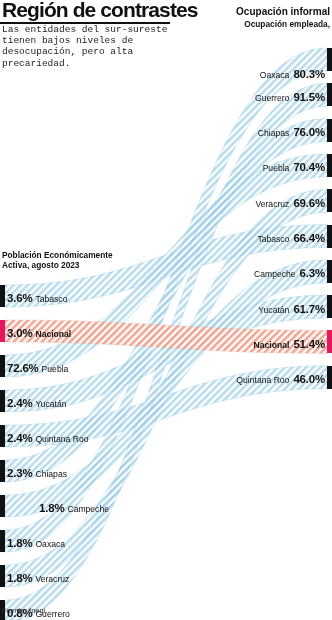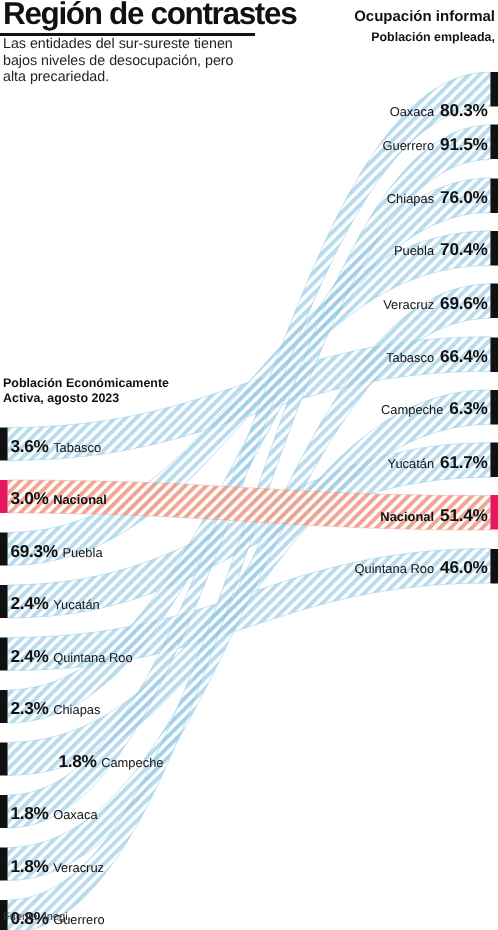--- a/index.html
+++ b/index.html
@@ -20,20 +20,21 @@
     letter-spacing:-0.9px;
     font-family:"Liberation Sans", sans-serif;
     color:#111;
     white-space:nowrap;
   }
   .hd-sub{
     position:absolute;left:2px;top:24px;
     width:170px;
     font-size:9.5px;line-height:11.2px;
     color:#222;
+    font-family:Liberation Mono, monospace;
   }
   .hd-rule{
     position:absolute;left:0px;top:22px;width:170px;height:2px;
     background:#111;
   }
 
   .rt-title{
     position:absolute;right:2px;top:6px;
     font-size:10px;font-weight:bold;color:#111;
     text-align:right;white-space:nowrap;
@@ -81,21 +82,21 @@
 <body>
 
 <div class="root">
 
   <div class="hd-rule"></div>
   <div class="hd-title">Región de contrastes</div>
   <div class="hd-sub">Las entidades del sur-sureste tienen bajos niveles de desocupación, pero alta precariedad.</div>
 
   <div class="rt-title">Ocupación informal</div>
   <div class="rt-sub">
-    <span>Población empleada,</span><br>
+    <span>Ocupación empleada,</span><br>
   </div>
 
   <svg class="sankey" viewBox="0 0 332 620" preserveAspectRatio="none">
     <defs>
       <pattern id="hatchBlue" width="5" height="5" patternTransform="rotate(45)" patternUnits="userSpaceOnUse">
         <rect width="5" height="5" fill="#ffffff"></rect>
         <rect width="2.6" height="5" fill="#9ccde6"></rect>
       </pattern>
       <pattern id="hatchSalmon" width="5" height="5" patternTransform="rotate(45)" patternUnits="userSpaceOnUse">
         <rect width="5" height="5" fill="#ffffff"></rect>
@@ -124,21 +125,21 @@
     <span>Población Económicamente</span><br>
     <span>Activa, agosto 2023</span>
   </div>
 
   <div id="left-nodes">
       <div class="bar l" style="top: 285px; height: 22px; background: rgb(17, 17, 17);"></div>
       <div class="lbl left" style="top: 288px;"><span class="pct">3.6%</span><span class="nm">Tabasco</span></div>
       <div class="bar l" style="top: 320px; height: 22px; background: rgb(230, 23, 92);"></div>
       <div class="lbl left" style="top: 323px;"><span class="pct">3.0%</span><span class="nm" style="font-weight: bold;">Nacional</span></div>
       <div class="bar l" style="top: 355px; height: 22px; background: rgb(17, 17, 17);"></div>
-      <div class="lbl left" style="top: 358px;"><span class="pct">69.3%</span><span class="nm">Puebla</span></div>
+      <div class="lbl left" style="top: 358px;"><span class="pct">72.6%</span><span class="nm">Puebla</span></div>
       <div class="bar l" style="top: 390px; height: 22px; background: rgb(17, 17, 17);"></div>
       <div class="lbl left" style="top: 393px;"><span class="pct">2.4%</span><span class="nm">Yucatán</span></div>
       <div class="bar l" style="top: 425px; height: 22px; background: rgb(17, 17, 17);"></div>
       <div class="lbl left" style="top: 428px;"><span class="pct">2.4%</span><span class="nm">Quintana Roo</span></div>
       <div class="bar l" style="top: 460px; height: 22px; background: rgb(17, 17, 17);"></div>
       <div class="lbl left" style="top: 463px;"><span class="pct">2.3%</span><span class="nm">Chiapas</span></div>
       <div class="bar l" style="top: 495px; height: 22px; background: rgb(17, 17, 17);"></div>
       <div class="lbl left" style="top: 498px; padding-left: 32px;"><span class="pct">1.8%</span><span class="nm">Campeche</span></div>
       <div class="bar l" style="top: 530px; height: 22px; background: rgb(17, 17, 17);"></div>
       <div class="lbl left" style="top: 533px;"><span class="pct">1.8%</span><span class="nm">Oaxaca</span></div>

